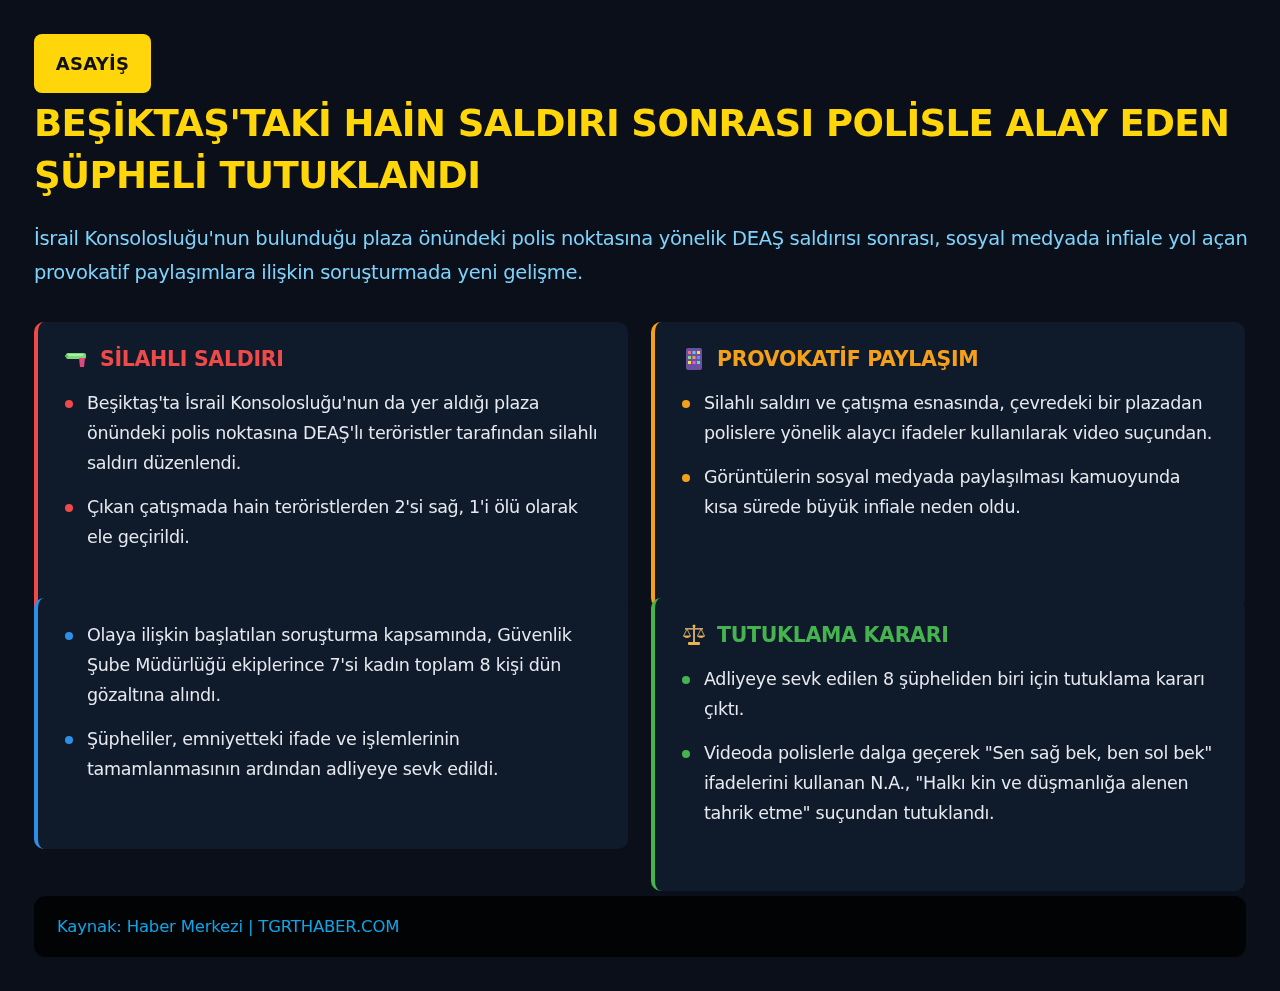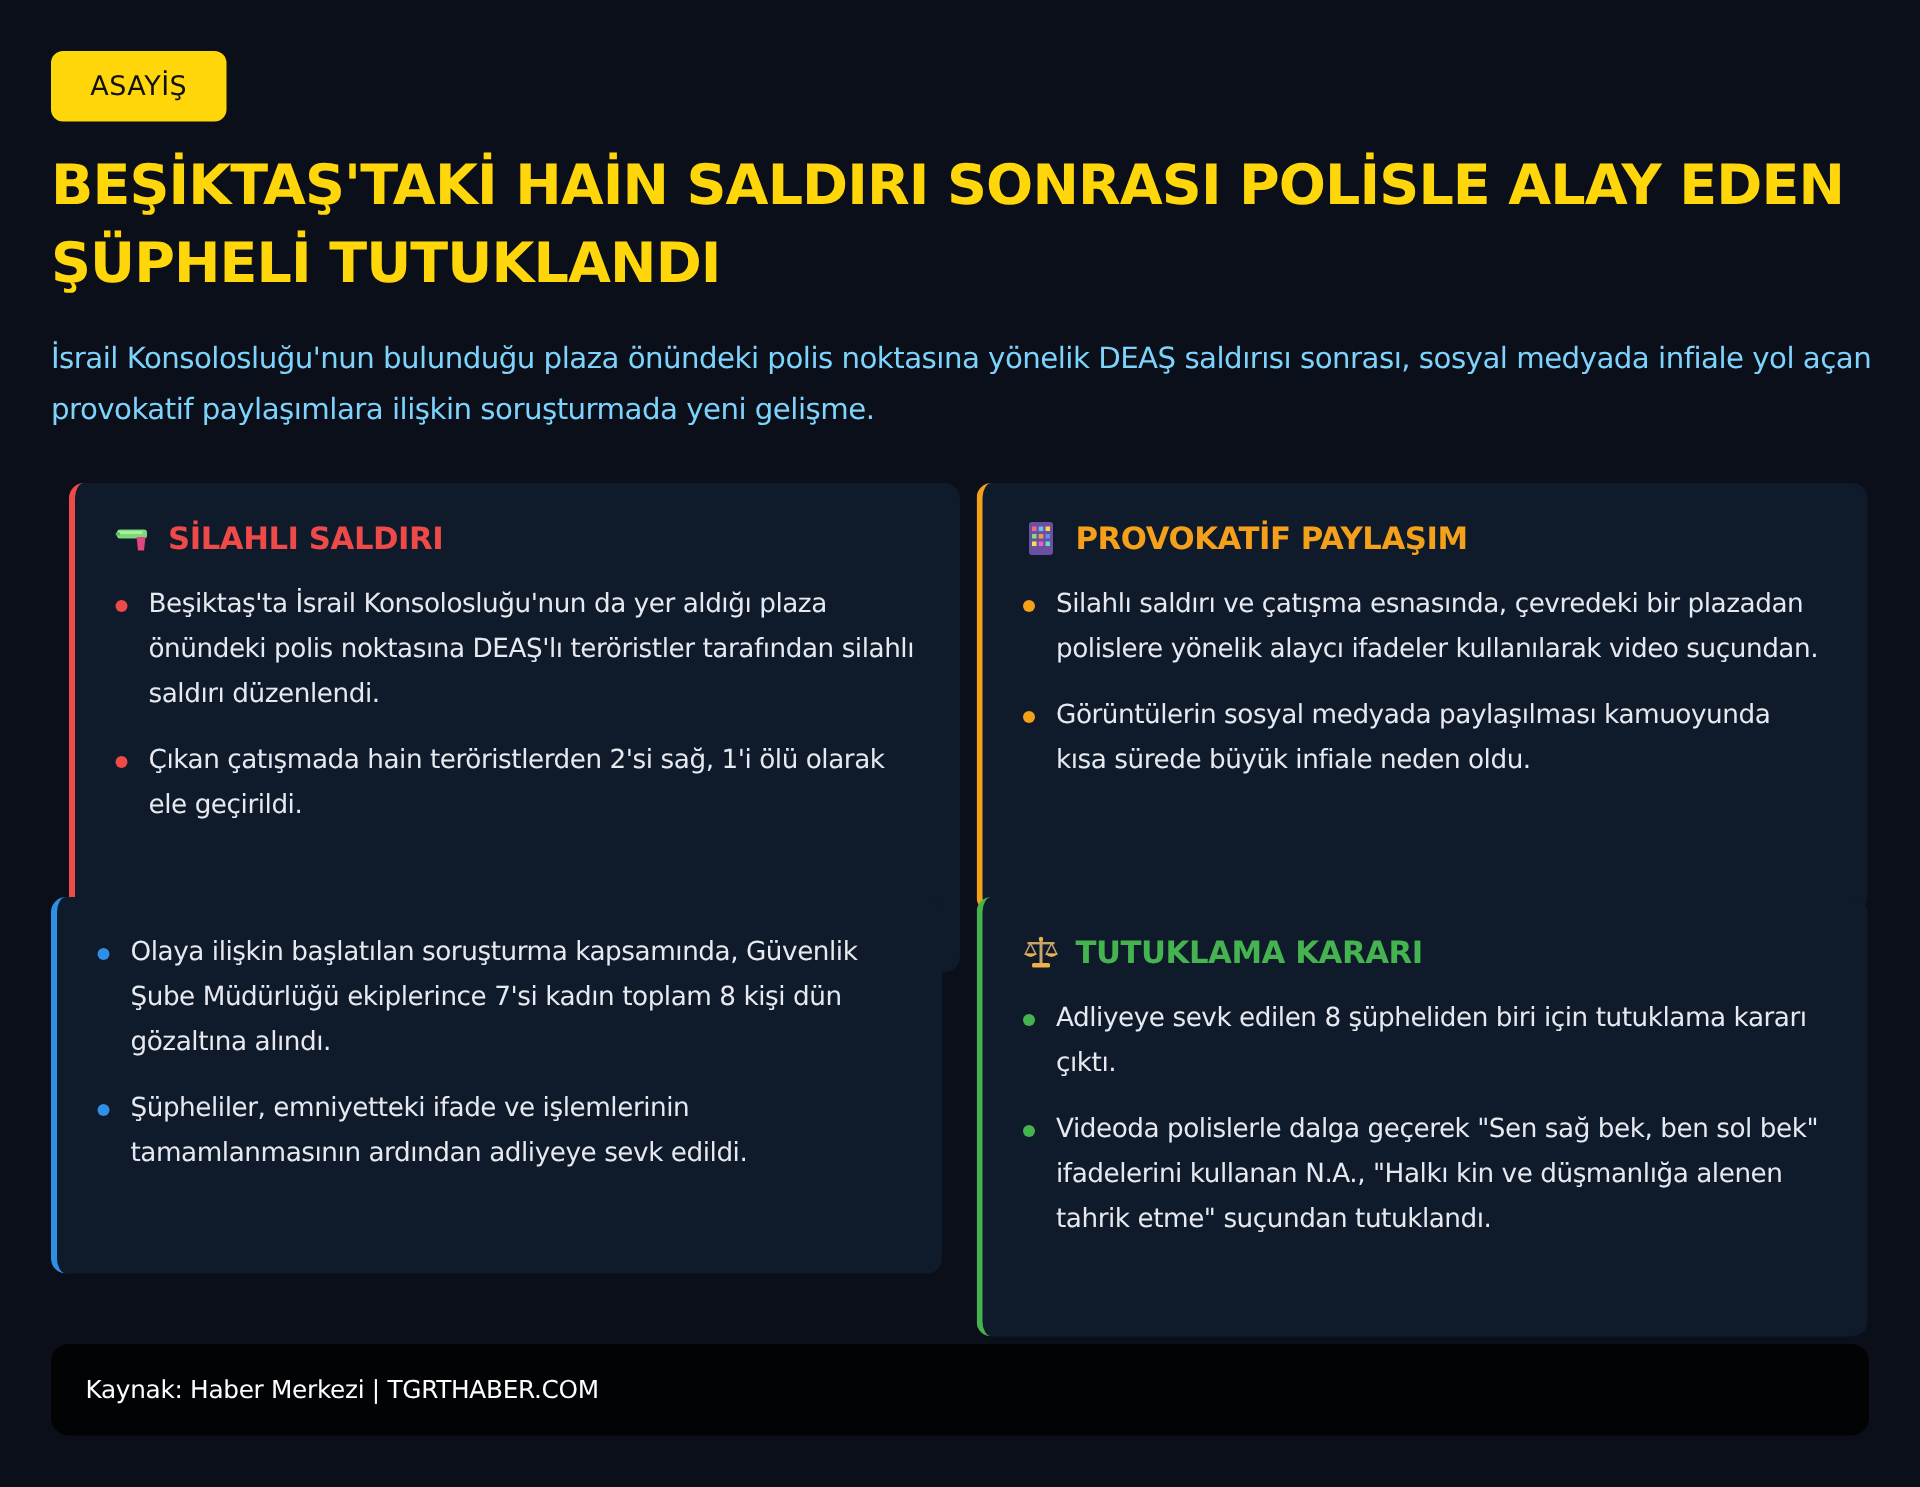--- a/index.html
+++ b/index.html
@@ -1,21 +1,21 @@
 <!DOCTYPE html>
 <html><head>
   <meta charset="utf-8">
   <style>
     * { box-sizing: border-box; margin: 0; padding: 0; }
     html, body { width: 1280px; height: 991px; background: #0b0f19; overflow: hidden; }
     body { font-family: "DejaVu Sans", sans-serif; color: #e8eaf0; position: relative; }
     .badge {
-      position: absolute; left: 34px; top: 34px; width: 117px; height: 47px;
+      position: absolute; left: 34px; top: 34px; width: 117px; height: 59px;
       background: #ffd60a; border-radius: 8px;
-      color: #111; font-family: "DejaVu Sans", sans-serif; font-weight: normal; font-size: 18px;
+      color: #111; font-family: "DejaVu Sans", sans-serif; font-weight: bold; font-size: 18px;
       display: flex; align-items: center; justify-content: center; letter-spacing: 0.3px;
     }
     .title {
       position: absolute; left: 34px; top: 98px; width: 1220px;
       color: #ffd60a; font-family: "DejaVu Sans", sans-serif; font-weight: bold;
       font-size: 37px; line-height: 52px; letter-spacing: -0.6px;
     }
     .lead {
       position: absolute; left: 34px; top: 222px; width: 1220px;
       font-family: "DejaVu Sans", sans-serif; font-size: 19.5px; line-height: 34px; color: #7dd3fc;
@@ -30,33 +30,33 @@
     .card-title { color: var(--accent); font-weight: bold; font-size: 20.5px; letter-spacing: -0.3px; }
     .card ul { list-style: none; }
     .card li { position: relative; padding-left: 23px; font-size: 17.5px; line-height: 30px; color: #e6e9ef; margin-bottom: 14px; letter-spacing: -0.3px; }
     .card li::before {
       content: ""; position: absolute; left: 1px; top: 12px; width: 8px; height: 8px; border-radius: 50%;
       background: var(--accent);
     }
     .footer {
       position: absolute; left: 34px; top: 896px; width: 1212px; height: 61px;
       background: #020305; border-radius: 12px; display: flex; align-items: center; padding-left: 23px;
-      color: #ffffff; font-size: 16.5px; letter-spacing: -0.2px;
+      color: #0ea5e9; font-size: 16.5px; letter-spacing: -0.2px;
     }
   </style>
 </head>
 <body>
 
 <div class="badge">ASAYİŞ</div>
 
 <h1 class="title">BEŞİKTAŞ'TAKİ HAİN SALDIRI SONRASI POLİSLE ALAY EDEN ŞÜPHELİ TUTUKLANDI</h1>
 
 <p class="lead">İsrail Konsolosluğu'nun bulunduğu plaza önündeki polis noktasına yönelik DEAŞ saldırısı sonrası, sosyal medyada infiale yol açan provokatif paylaşımlara ilişkin soruşturmada yeni gelişme.</p>
 
-<section class="card" style="--accent:#ef4a4a; left:46px; top:322px; height:326px;">
+<section class="card" style="--accent:#ef4a4a; left:34px; top:322px; height:326px;">
   <div class="card-head">
     <span class="card-icon">
       <svg width="24" height="18" viewBox="0 0 24 18">
         <rect x="1" y="3" width="20" height="6" rx="2" fill="#7dd87a"></rect>
         <rect x="2" y="4" width="16" height="2" fill="#a8ef9e"></rect>
         <path d="M14 8 h6 l-1 9 h-4 z" fill="#e0467f"></path>
         <rect x="0" y="5" width="3" height="2" fill="#5fb85c"></rect>
       </svg>
     </span>
     <span class="card-title">SİLAHLI SALDIRI</span>

